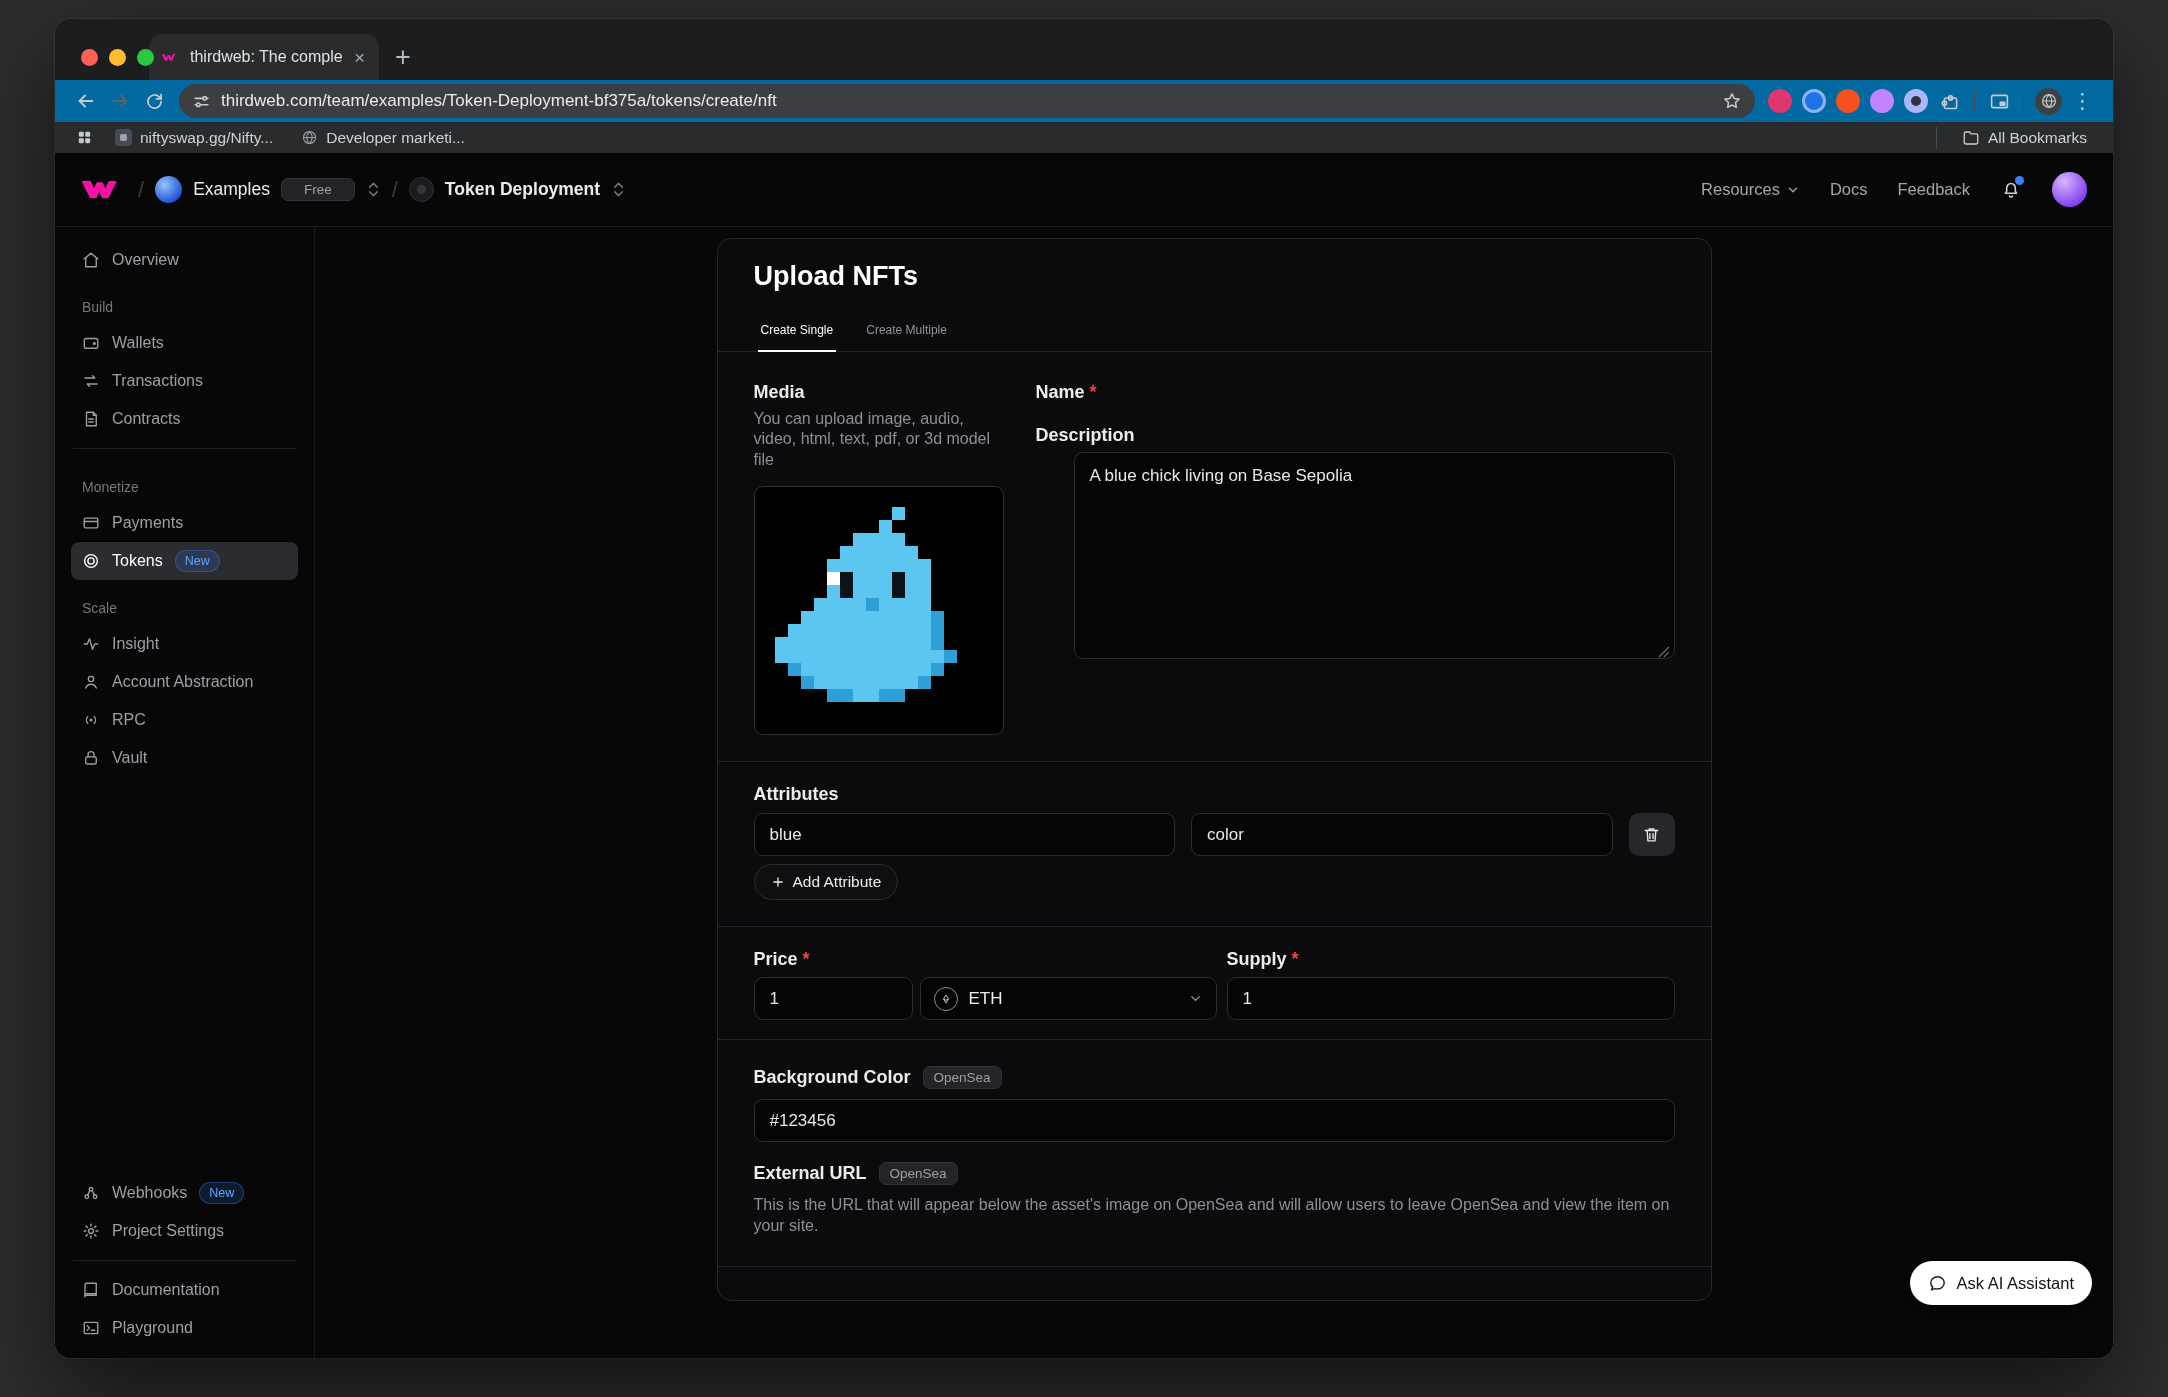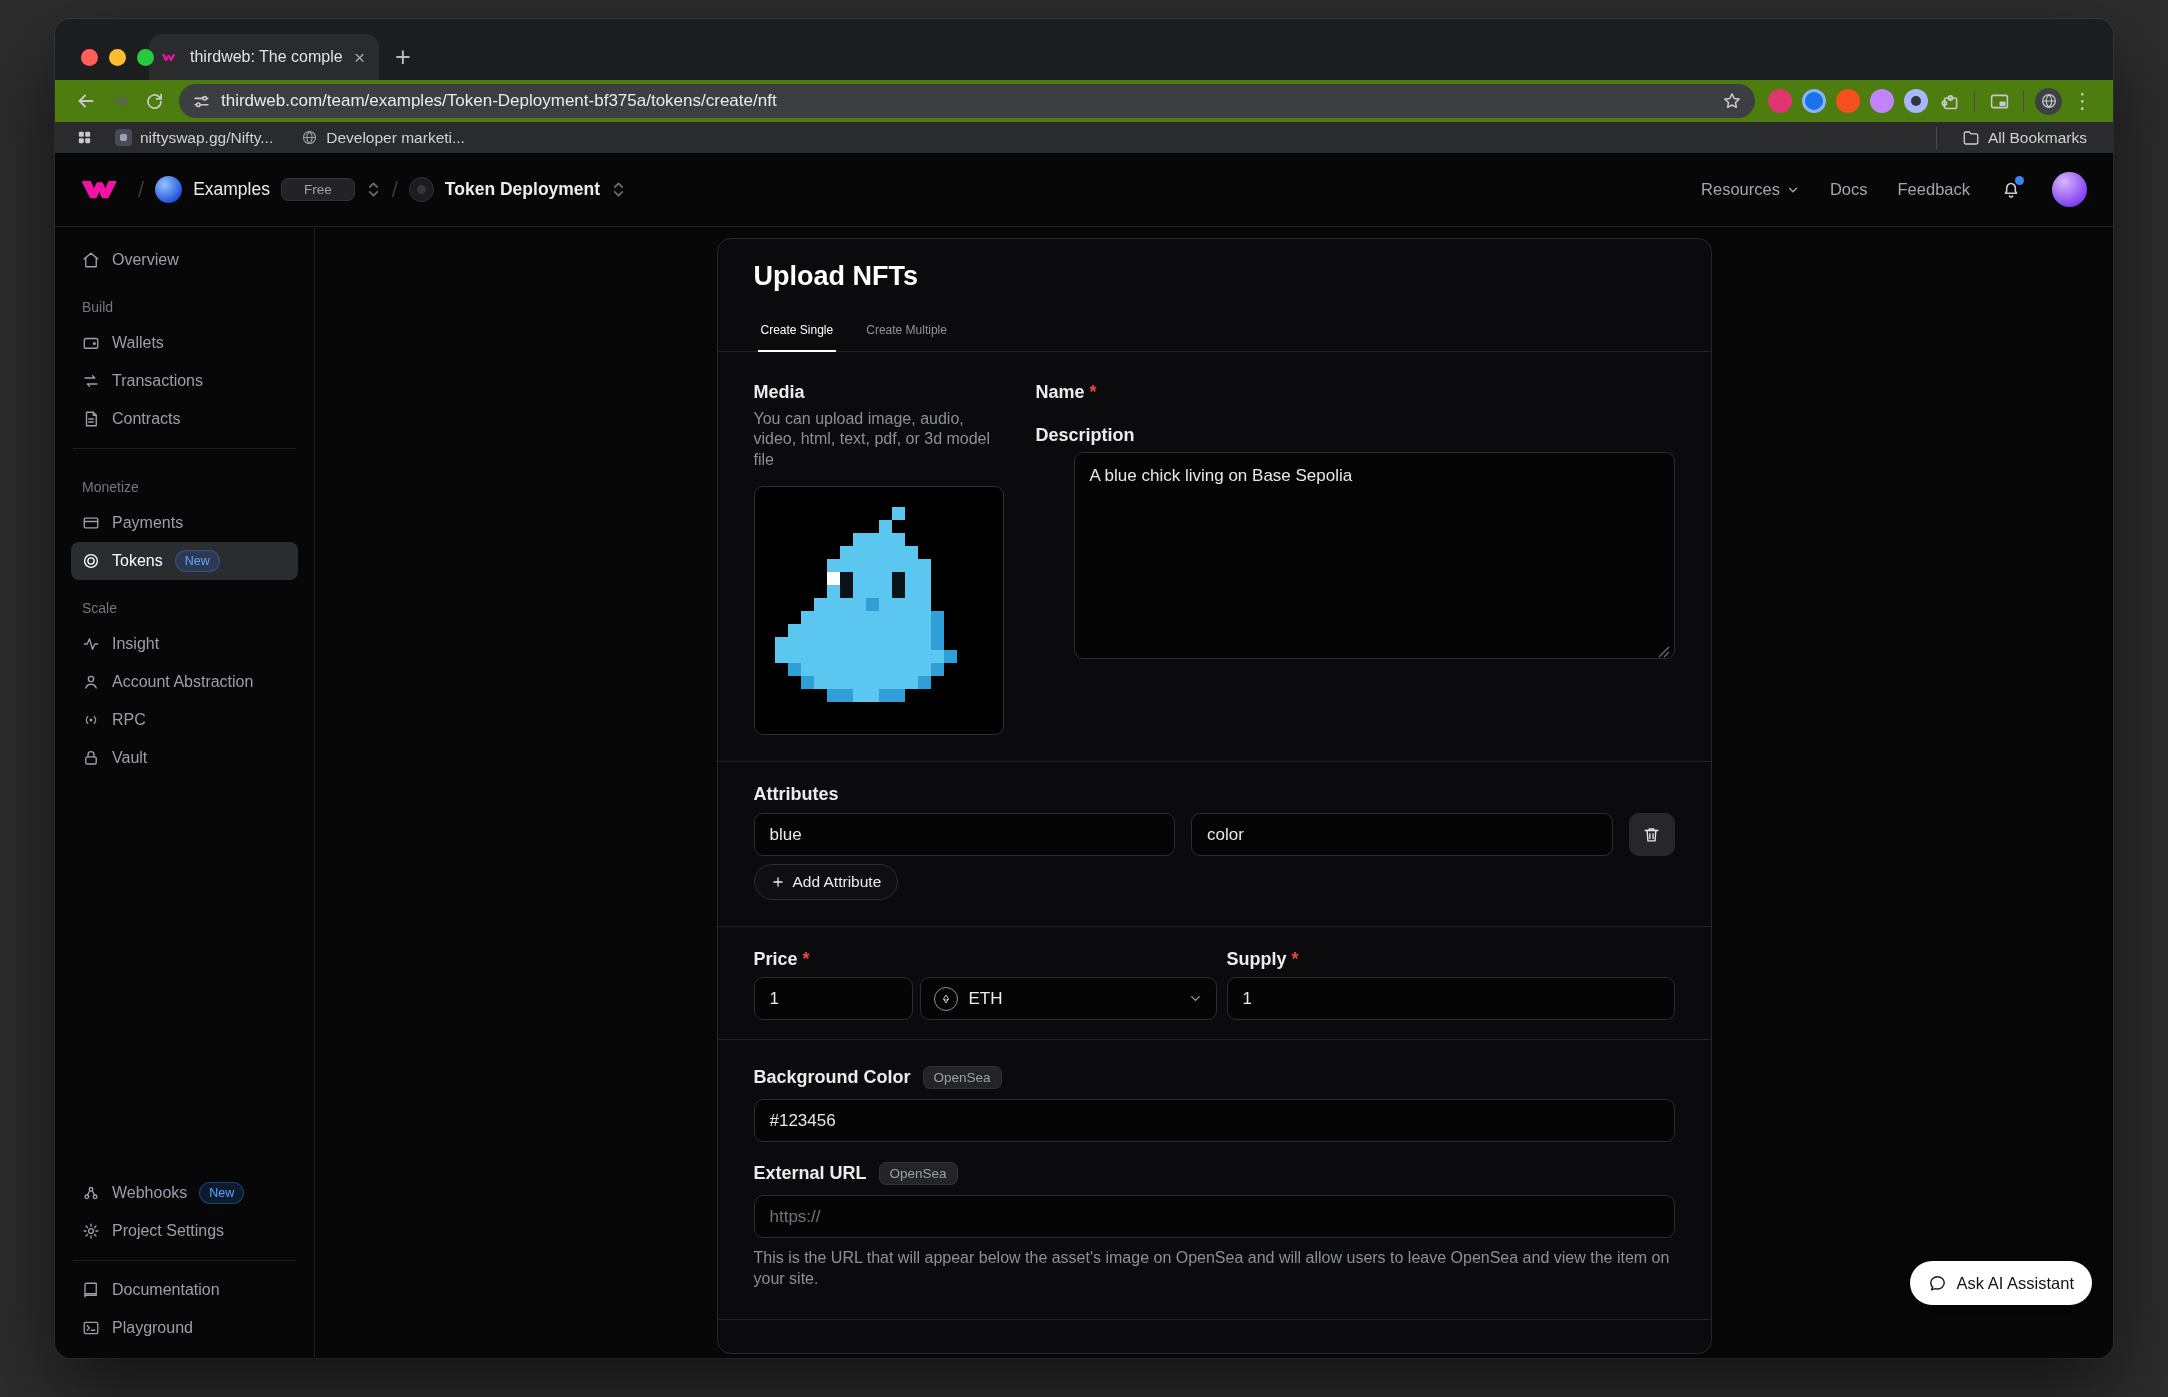--- a/index.html
+++ b/index.html
@@ -24,21 +24,21 @@
   .tabstrip { position:relative; height:61px; background:#1c1d1f; display:flex; align-items:flex-end; padding-left:94px; }
   .traffic { position:absolute; left:26px; top:30px; display:flex; gap:11px; }
   .light { width:17px; height:17px; border-radius:50%; }
   .light.red { background:#ff5f57; } .light.yellow { background:#febc2e; } .light.green { background:#28c840; }
   .tab { width:230px; height:46px; background:#292b2d; border-radius:13px 13px 0 0; display:flex; align-items:center; gap:10px; padding:0 12px; }
   .tab-title { flex:1; font-size:16px; color:#e0e3e5; white-space:nowrap; overflow:hidden; }
   .tab-close { color:#a6a9ab; font-size:19px; line-height:1; padding:0 2px; }
   .newtab { color:#b8bbbd; font-size:27px; margin:0 0 9px 16px; line-height:1; }
 
   
-  .toolbar { height:42px; background:#4d7c0f; display:flex; align-items:center; padding:4px 14px; gap:0; }
+  .toolbar { height:42px; background:#0369a1; display:flex; align-items:center; padding:4px 14px; gap:0; }
   .nav-ic { width:34px; height:34px; display:flex; align-items:center; justify-content:center; color:#c7cacc; }
   .nav-ic.dim { color:#5e6265; }
   .omnibox { flex:1; height:34px; background:#3c3e41; border-radius:17px; display:flex; align-items:center; gap:10px; padding:0 13px; margin:0 8px; }
   .omni-url { flex:1; font-size:17px; color:#e8eaeb; white-space:nowrap; overflow:hidden; }
   .ext { width:24px; height:24px; border-radius:50%; margin:0 5px; flex:none; }
   .ext.e1 { background:#e0366f; }
   .ext.e2 { background:#1a73e8; border:3px solid #8ab4f8; }
   .ext.e3 { background:#f4511e; }
   .ext.e4 { background:#c084fc; }
   .ext.e5 { background:#aab6fe; position:relative; }
@@ -790,21 +790,20 @@
               <span>Background Color</span>
               <span class="badge-os" data-interactable="false">OpenSea</span>
             </div>
             <input class="tinput" type="text" data-interactable="true" value="#123456" style="">
 
             <div class="ext-block">
               <div class="flabel" data-interactable="false">
                 <span>External URL</span>
                 <span class="badge-os" data-interactable="false">OpenSea</span>
               </div>
-              <input class="tinput" type="text" data-interactable="true" placeholder="https://" style="">
               <div class="helper" data-interactable="false">This is the URL that will appear below the asset's image on OpenSea and will allow users to leave OpenSea and view the item on your site.</div>
             </div>
           </div>
 
           <div class="card-footer" data-interactable="false">
             
             
           </div>
 
         </div>

